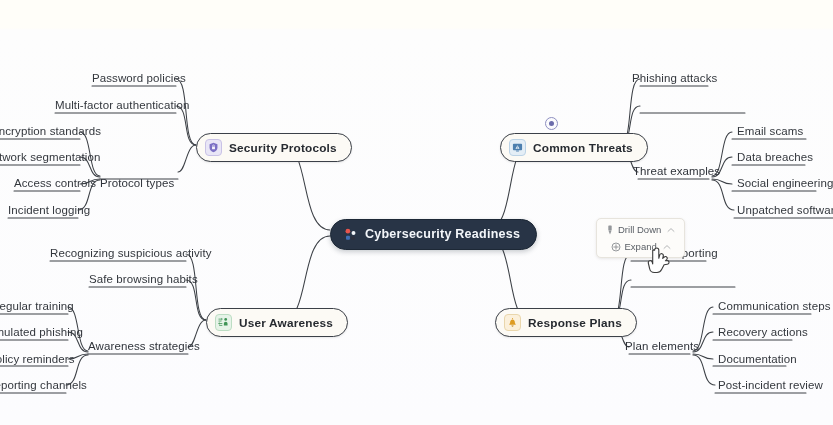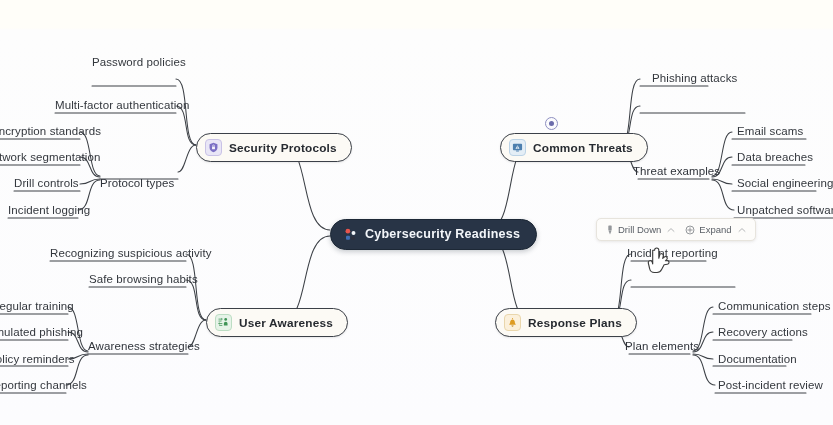--- a/index.html
+++ b/index.html
@@ -86,20 +86,21 @@
 
   
   .toolbar {
     position:absolute;
     display:flex; align-items:center;
     background:#fdfcfa;
     border:1px solid #e7e4dd;
     border-radius:5px;
     padding:2px 4px;
     box-shadow:0 1px 3px rgba(90,85,75,.13);
+    flex-direction:column;
   }
   .tb-btn {
     display:flex; align-items:center; gap:4px;
     padding:3px 5px;
     border-radius:3px;
     font-size:9.5px; color:#5a5f66;
     white-space:nowrap;
     cursor:pointer;
   }
   .tb-caret { margin-left:2px; opacity:.5; }
@@ -243,37 +244,37 @@
     <span class="badge b-amber">
       <svg width="11" height="11" viewBox="0 0 12 12">
         <path d="M2.4 8.4c0-.6.5-.9.8-1.5.3-.6.1-1.4.4-2.3A2.6 2.6 0 0 1 6 2.6a2.6 2.6 0 0 1 2.4 2c.3.9.1 1.7.4 2.3.3.6.8.9.8 1.5Z" fill="#dd9b23"></path>
         <rect x="5.5" y="1" width="1" height="1.4" rx=".4" fill="#dd9b23"></rect>
         <path d="M4.8 9.3h2.4a1.2 1.2 0 0 1-2.4 0Z" fill="#b87c16"></path>
       </svg>
     </span>
     <span class="branch-label">Response Plans</span>
   </div>
 
-  <div class="leaf" style="left:92px;  top:55px;">Password policies</div>
+  <div class="leaf" style="left:92px;  top:71px;">Password policies</div>
   <div class="leaf" style="left:55px;  top:98px;">Multi-factor authentication</div>
   <div class="leaf mid" style="left:100px; top:164px;margin-top:12px;">Protocol types</div>
   <div class="leaf" style="left:-9px; top:124px;">Encryption standards</div>
   <div class="leaf" style="left:-16px; top:150px;">Network segmentation</div>
-  <div class="leaf" style="left:14px; top:176px;">Drill controls</div>
+  <div class="leaf" style="left:14px; top:176px;">Access controls</div>
   <div class="leaf" style="left:8px;  top:203px;">Incident logging</div>
 
   <div class="leaf" style="left:89px; top:272px;">Safe browsing habits</div>
   <div class="leaf" style="left:50px; top:246px;">Recognizing suspicious activity</div>
   <div class="leaf mid" style="left:88px; top:339px;">Awareness strategies</div>
   <div class="leaf" style="left:-9px; top:299px;">Regular training</div>
   <div class="leaf" style="left:-16px; top:325px;">Simulated phishing</div>
   <div class="leaf" style="left:-12px; top:352px;">Policy reminders</div>
   <div class="leaf" style="left:-14px; top:378px;">Reporting channels</div>
 
-  <div class="leaf" style="left:652px; top:71px;">Phishing attacks</div>
+  <div class="leaf" style="left:632px; top:71px;">Phishing attacks</div>
   <div class="leaf mid" style="left:633px; top:164px;">Threat examples</div>
   <div class="leaf" style="left:737px; top:124px;">Email scams</div>
   <div class="leaf" style="left:737px; top:150px;">Data breaches</div>
   <div class="leaf" style="left:737px; top:176px;">Social engineering</div>
   <div class="leaf" style="left:737px; top:203px;">Unpatched software</div>
 
   <div class="leaf" style="left:627px; top:246px;">Incident reporting</div>
   <div class="leaf mid" style="left:625px; top:339px;">Plan elements</div>
   <div class="leaf" style="left:718px; top:299px;">Communication steps</div>
   <div class="leaf" style="left:718px; top:325px;">Recovery actions</div>

